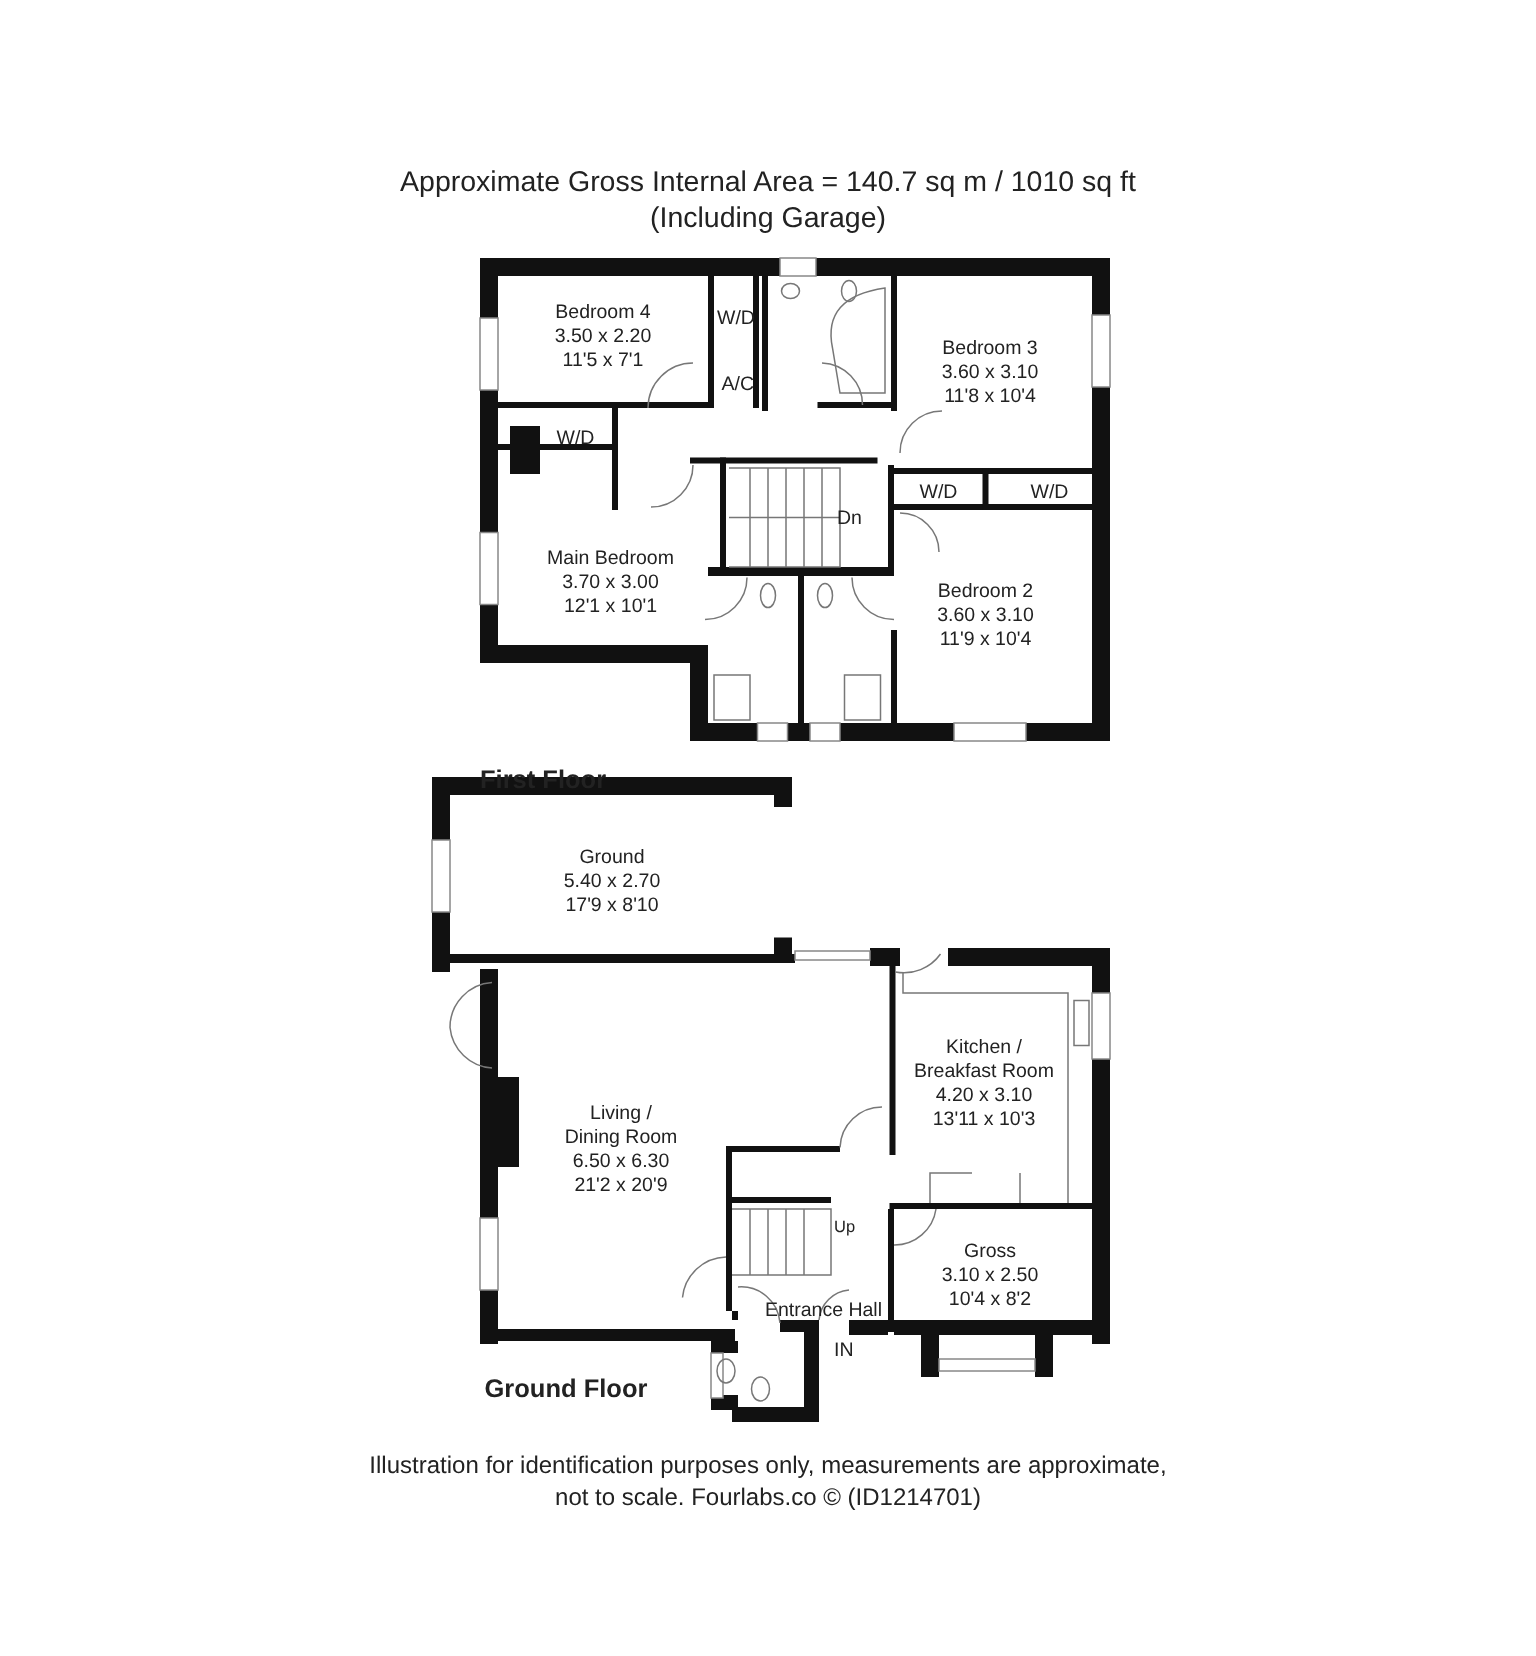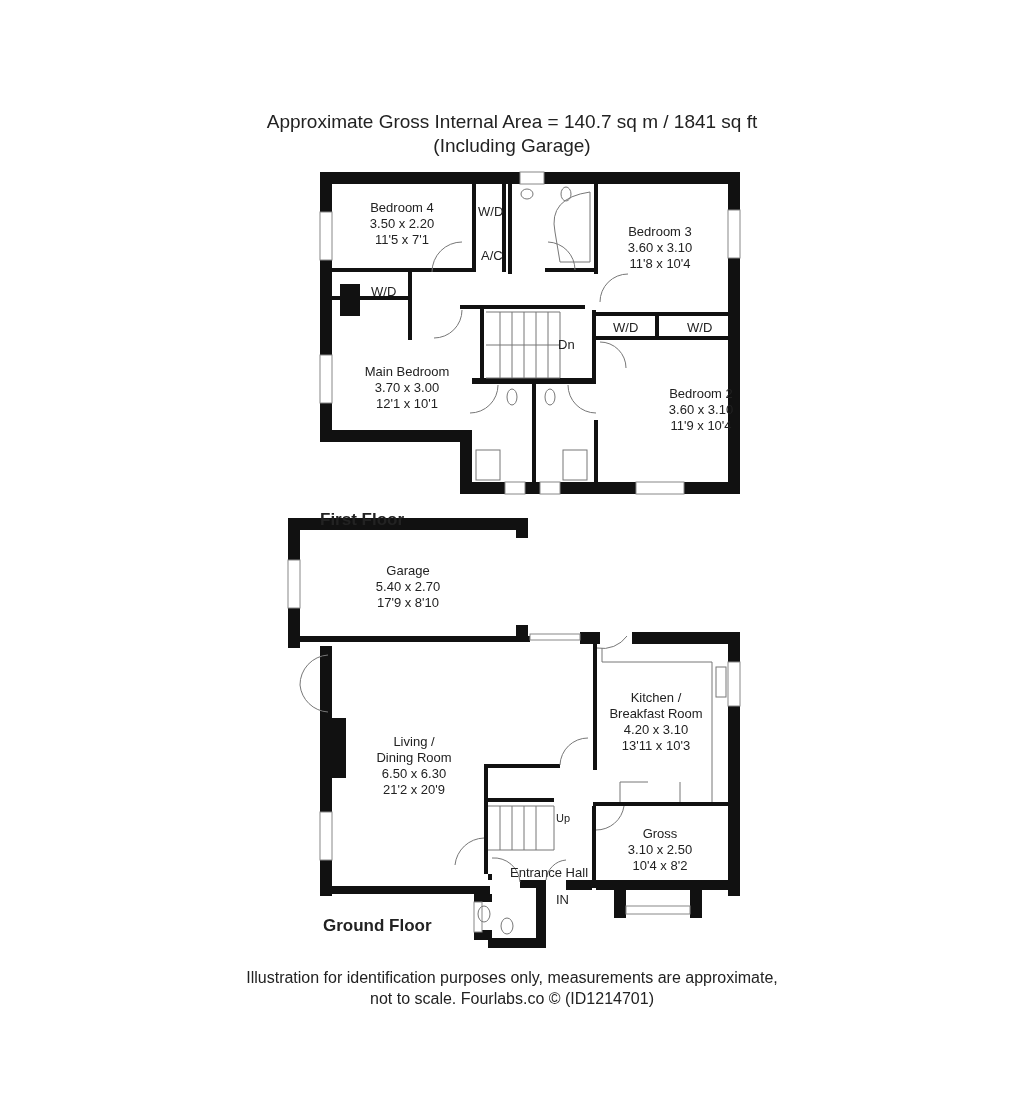--- a/index.html
+++ b/index.html
@@ -9,21 +9,21 @@
   .foot{position:absolute;left:0;width:1024px;text-align:center;font-size:16px;line-height:21px;}
   .f1{top:967px;} .f2{top:988px;}
   svg{position:absolute;left:0;top:0;}
   .lbl{position:absolute;text-align:center;font-size:13px;line-height:16px;transform:translateX(-50%);white-space:nowrap;}
   .floor{position:absolute;font-weight:bold;font-size:17px;}
   .sm{position:absolute;font-size:13px;}
 </style>
 </head>
 <body>
 
-<div class="title t1">Approximate Gross Internal Area = 140.7 sq m / 1841 sq ft</div>
+<div class="title t1">Approximate Gross Internal Area = 140.7 sq m / 1010 sq ft</div>
 <div class="title t2">(Including Garage)</div>
 
 <svg width="1024" height="1104">
   <g fill="#111" stroke="none">
 
     <rect x="320" y="172" width="420" height="12"></rect>
     <rect x="320" y="172" width="12" height="270"></rect>
     <rect x="728" y="172" width="12" height="322"></rect>
     <rect x="320" y="430" width="152" height="12"></rect>
     <rect x="460" y="430" width="12" height="64"></rect>
@@ -141,35 +141,35 @@
 <div class="lbl" style="left:660px;top:224px;">
   <div>Bedroom 3</div>
   <div>3.60 x 3.10</div>
   <div>11'8 x 10'4</div>
 </div>
 <div class="lbl" style="left:407px;top:364px;">
   <div>Main Bedroom</div>
   <div>3.70 x 3.00</div>
   <div>12'1 x 10'1</div>
 </div>
-<div class="lbl" style="left:657px;top:386px;margin-left:44px;">
+<div class="lbl" style="left:657px;top:386px;">
   <div>Bedroom 2</div>
   <div>3.60 x 3.10</div>
   <div>11'9 x 10'4</div>
 </div>
 <div class="sm" style="left:478px;top:204px;">W/D</div>
 <div class="sm" style="left:371px;top:284px;">W/D</div>
 <div class="sm" style="left:613px;top:320px;">W/D</div>
 <div class="sm" style="left:687px;top:320px;">W/D</div>
 <div class="sm" style="left:481px;top:248px;">A/C</div>
 <div class="sm" style="left:558px;top:317px;margin-top:20px;">Dn</div>
 <div class="floor" style="left:320px;top:510px;">First Floor</div>
 
 <div class="lbl" style="left:408px;top:563px;">
-  <div>Garage</div>
+  <div>Ground</div>
   <div>5.40 x 2.70</div>
   <div>17'9 x 8'10</div>
 </div>
 <div class="lbl" style="left:414px;top:734px;">
   <div>Living /</div>
   <div>Dining Room</div>
   <div>6.50 x 6.30</div>
   <div>21'2 x 20'9</div>
 </div>
 <div class="lbl" style="left:656px;top:690px;">

